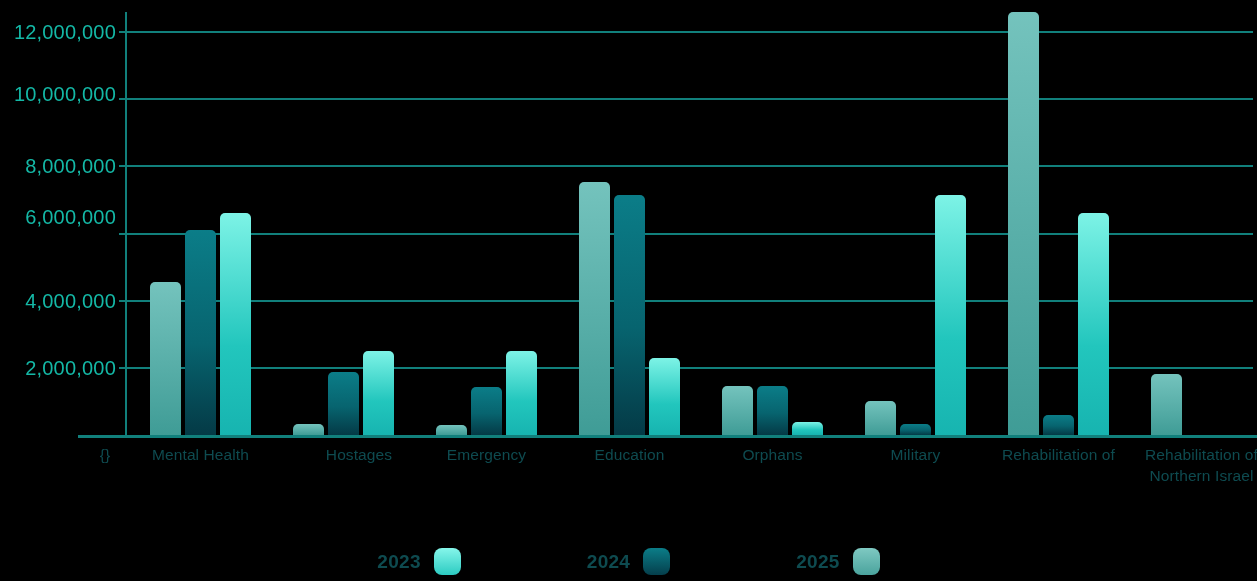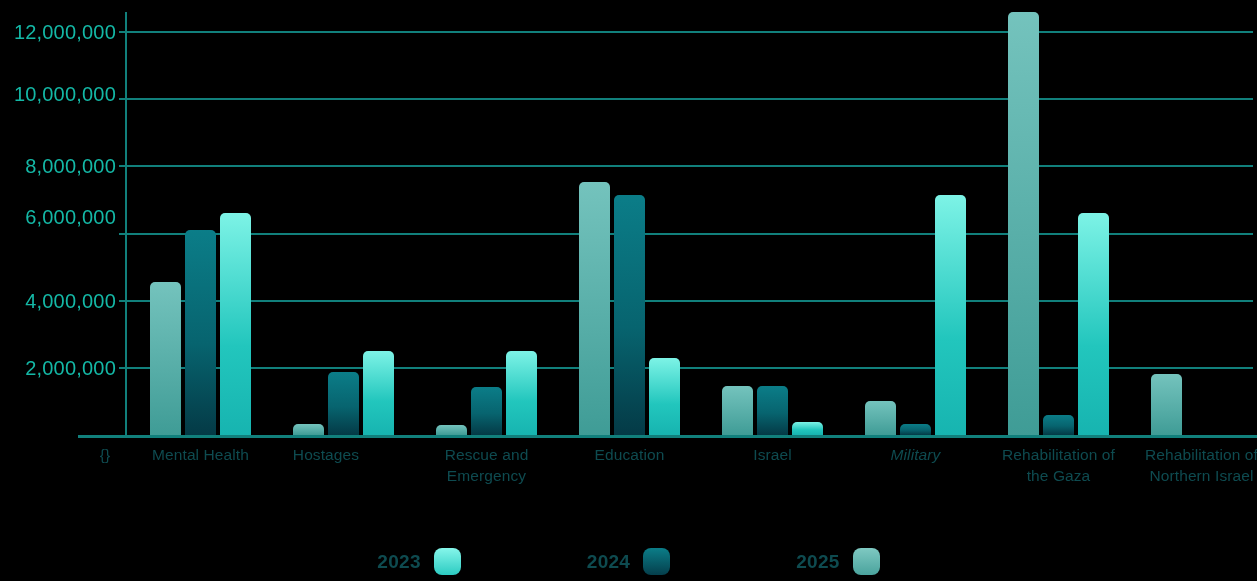--- a/index.html
+++ b/index.html
@@ -204,39 +204,37 @@
       <div class="y-tick-label" style="top: 300.714px;">4,000,000</div>
       <div class="y-tick-label" style="top: 217px;">6,000,000</div>
       <div class="y-tick-label" style="top: 166.429px;">8,000,000</div>
       <div class="y-tick-label" style="top: 94px; text-align: right;">10,000,000</div>
       <div class="y-tick-label" style="top: 32.1429px;">12,000,000</div>
     </div>
   <div id="x-labels">
       <div class="x-label" style="left: 125.5px; width: 150px;">
         <div>Mental Health</div>
       </div>
-      <div class="x-label" style="left: 251px; width: 150px;">
+      <div class="x-label" style="left: 284px; width: 150px;">
         <div>Hostages</div>
       </div>
       <div class="x-label" style="left: 411.5px; width: 150px;">
-        <div>Rescue and</div>
         <div>Emergency</div>
       </div>
       <div class="x-label" style="left: 554.5px; width: 150px;">
         <div>Education</div>
       </div>
       <div class="x-label" style="left: 697.5px; width: 150px;">
-        <div>Israel</div>
-      </div>
-      <div class="x-label" style="left: 840.5px; width: 150px; font-style: italic;">
+        <div>Orphans</div>
+      </div>
+      <div class="x-label" style="left: 840.5px; width: 150px;">
         <div>Military</div>
       </div>
       <div class="x-label" style="left: 983.5px; width: 150px;">
         <div>Rehabilitation of</div>
-        <div>the Gaza</div>
       </div>
       <div class="x-label" style="left: 1126.5px; width: 150px;">
         <div>Rehabilitation of</div>
         <div>Northern Israel</div>
       </div>
       <div class="x-label origin" style="left: 78px; width: 54px;">{}</div>
     </div>
 
   <div class="legend" id="legend">
       <div class="legend-item">

